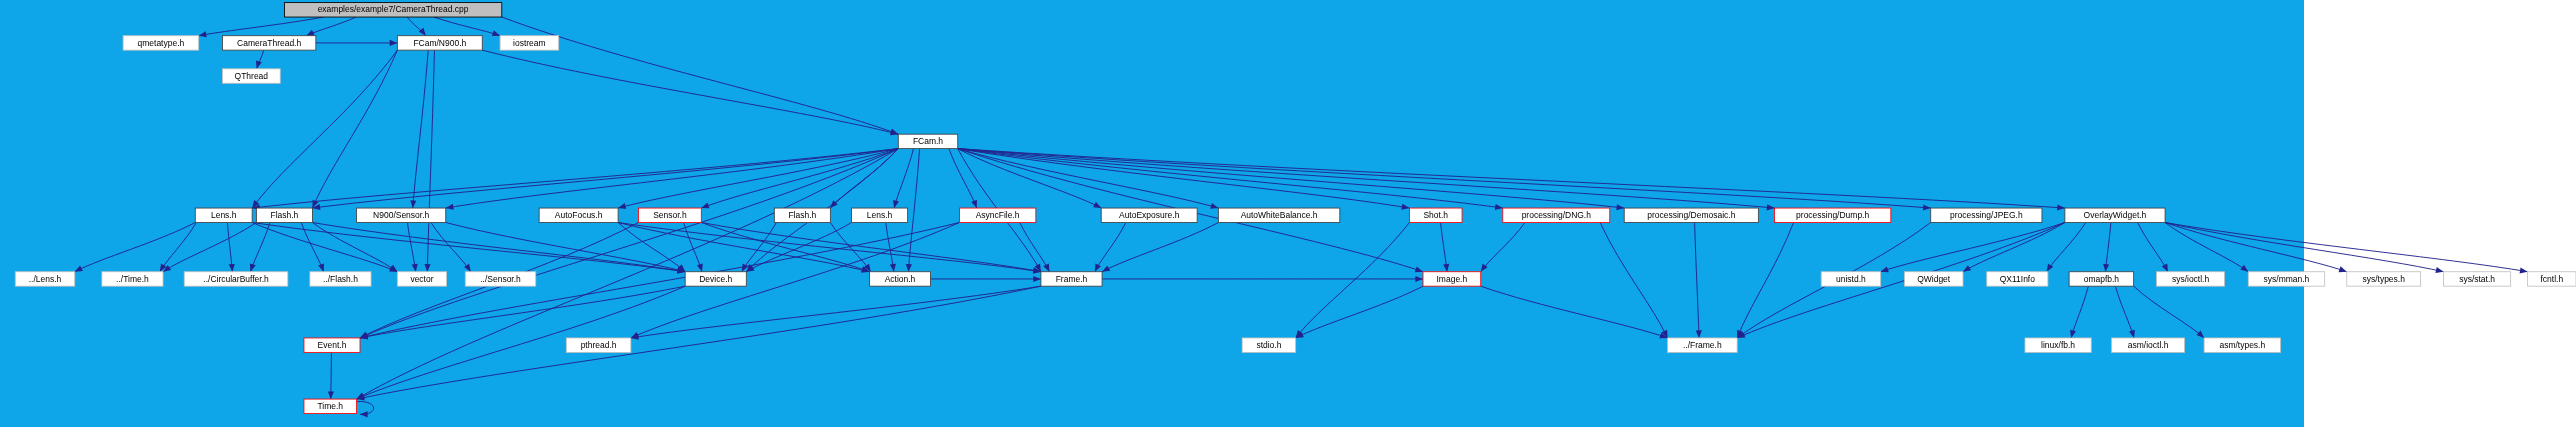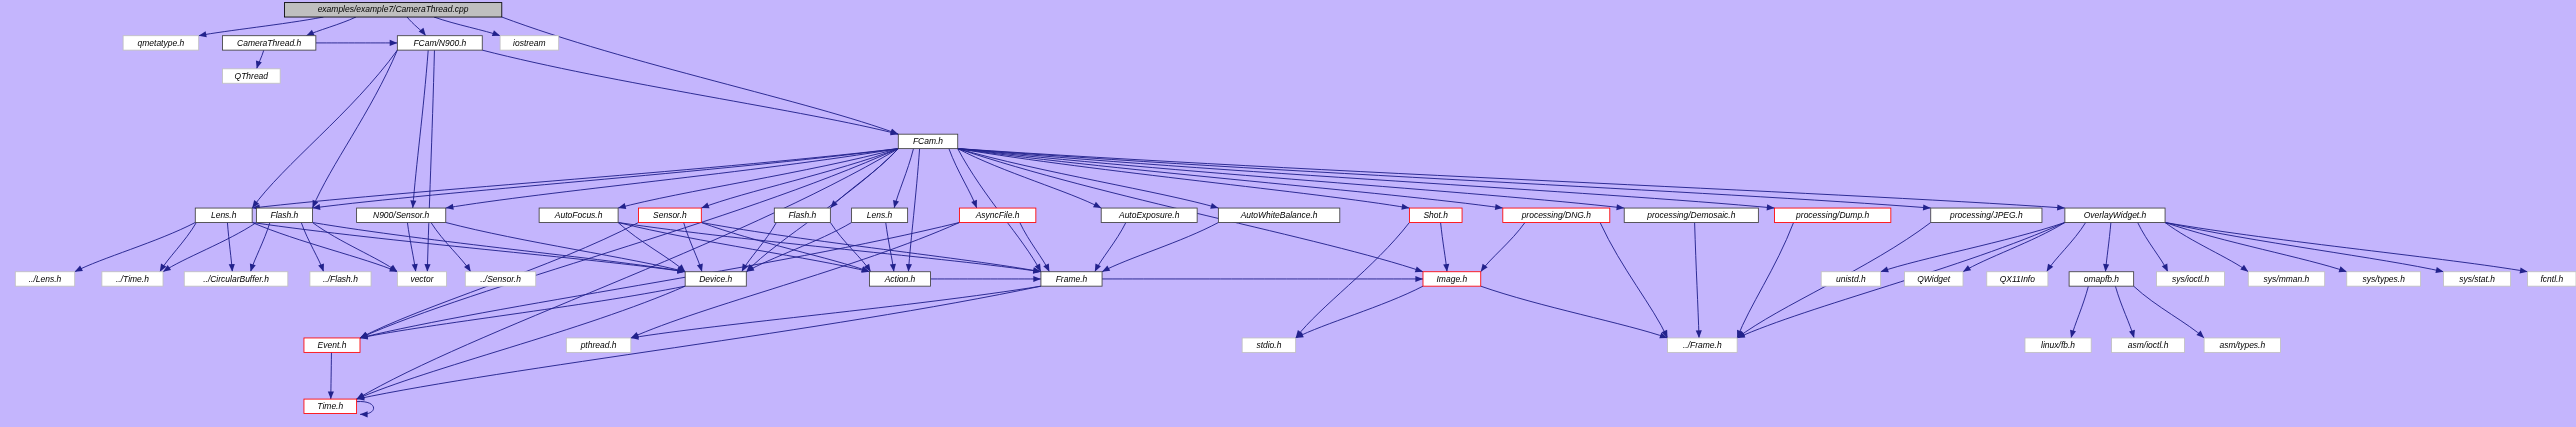--- a/index.html
+++ b/index.html
@@ -1,20 +1,20 @@
 <!DOCTYPE html>
 <html style="font-size:13.6px"><head>
 <meta charset="utf-8">
 <style>
   html,body{margin:0;padding:0;background:#ffffff;}
   body{
     font-family:"Liberation Sans","DejaVu Sans",sans-serif;
     width:2576px;height:428px;overflow:hidden;
   }
-  #graph-wrap{position:relative;width:2576px;height:428px;background:#c4b5fd;font-style:italic;}
+  #graph-wrap{position:relative;width:2304px;height:428px;background:#0ea5e9;}
   svg#depgraph{display:block;width:2576px;height:428px;}
   .edge{fill:none;stroke:#22228c;stroke-width:1.1px;}
   .arrow{fill:#22228c;stroke:none;}
   .node-box{stroke-width:1px;}
   .node-label{
     font-family:"Liberation Sans","DejaVu Sans",sans-serif;
     font-size:10px;
     fill:#000000;
     text-anchor:middle;
     dominant-baseline:middle;

